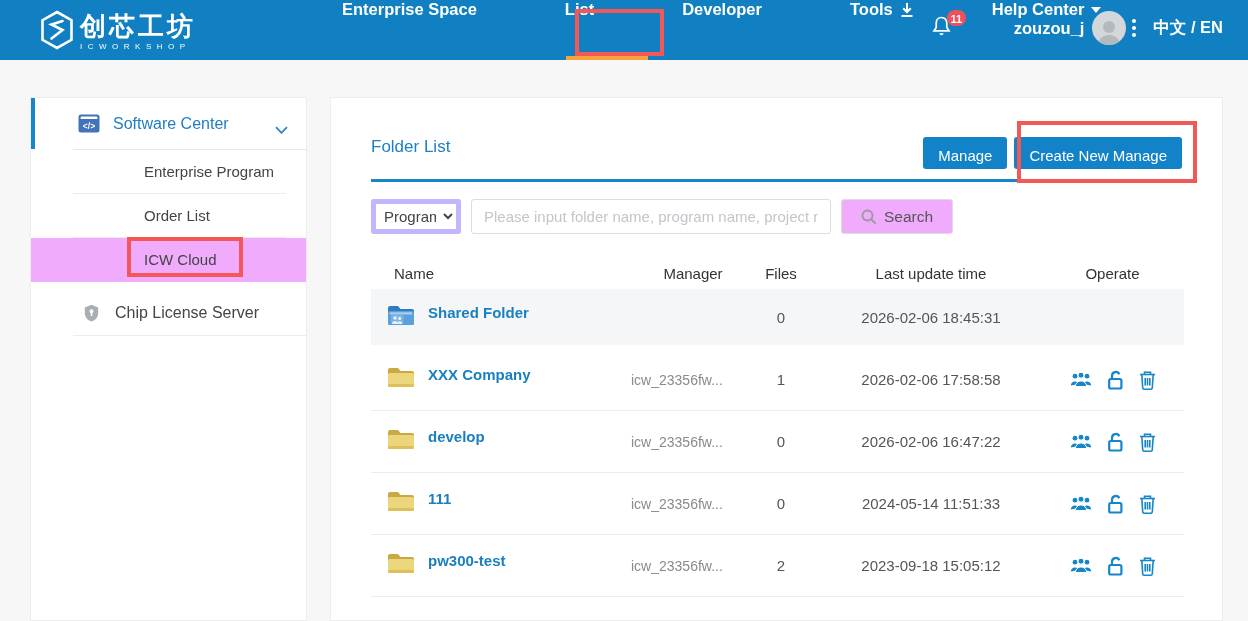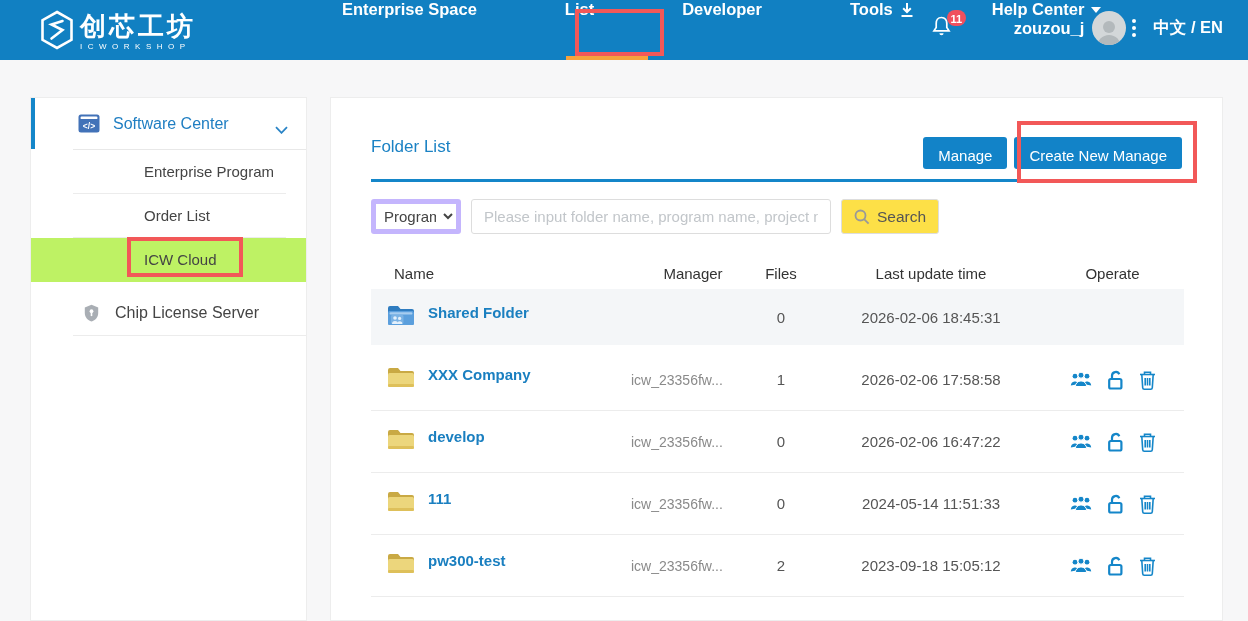--- a/index.html
+++ b/index.html
@@ -47,21 +47,21 @@
     background:#fff; border:1px solid #ededed; }
   .sc-row { position:relative; height:51px; display:flex; align-items:center; cursor:pointer; }
   .sc-row::before { content:""; position:absolute; left:0; top:0; bottom:0; width:4px; background:#1486c9; }
   .sc-icon { margin-left:47px; display:flex; }
   .sc-label { margin-left:13px; color:#1f7ec2; font-size:16px; }
   .sc-chevron { position:absolute; right:18px; top:22px; }
   .side-divider { border:none; border-top:1px solid #e8e8e8; margin-left:42px; }
   .sub-item { height:44px; line-height:44px; padding-left:113px; font-size:15px; color:#444;
     cursor:pointer; position:relative; }
   .sub-item .subline { position:absolute; left:42px; right:20px; bottom:0; border-bottom:1px solid #ececec; }
-  .sub-item.active { background:#bef264; }
+  .sub-item.active { background:#f0abfc; }
   .chip-row { height:46px; margin-top:8px; display:flex; align-items:center; cursor:pointer; position:relative; }
   .chip-row .subline { position:absolute; left:42px; right:0; bottom:0; border-bottom:1px solid #ececec; }
   .chip-icon { margin-left:53px; display:flex; }
   .chip-label { margin-left:16px; font-size:16px; color:#444; }
 
   
   .card { position:absolute; left:330px; top:97px; width:893px; height:524px;
     background:#fff; border:1px solid #ededed; }
   .card-header { position:relative; height:84px; margin:0 40px; border-bottom:3px solid #1486c9; }
   .card-title { position:absolute; left:0; top:39px; font-size:17px; color:#1b82c4; }
@@ -70,21 +70,21 @@
     color:#fff; font-size:15px; font-family:"Liberation Sans",sans-serif; cursor:pointer; white-space:nowrap; }
   .btn-blue + .btn-blue { margin-left:7px; }
 
   .filter-row { display:flex; align-items:center; margin:17px 40px 0; }
   .type-select { width:90px; height:35px; border:5px solid #c4b5fd; border-radius:3px;
     font-size:15px; color:#444; padding:0 4px; background:#fff;
     font-family:"Liberation Sans",sans-serif; }
   .search-input { width:360px; height:35px; margin-left:10px; border:1px solid #ddd; border-radius:3px;
     padding:0 12px; font-size:15px; color:#333; font-family:"Liberation Sans",sans-serif; }
   .search-input::placeholder { color:#c2c6ca; }
-  .search-btn { margin-left:10px; height:35px; width:98px; background:#fde047; border:1px solid #ddd;
+  .search-btn { margin-left:10px; height:35px; width:112px; background:#f0abfc; border:1px solid #ddd;
     border-radius:3px; font-size:15.5px; color:#555; display:flex; align-items:center;
     justify-content:center; cursor:pointer; font-family:"Liberation Sans",sans-serif; }
   .search-btn svg { margin-right:7px; }
 
   .table { margin:23px 40px 0; width:813px; }
   .trow, .thead { display:grid; grid-template-columns:250px 120px 80px 220px 143px; align-items:center; }
   .thead { height:32px; font-size:15px; color:#333; }
   .h-name { padding-left:23px; }
   .h-manager { padding-left:24px;text-align:center; }
   .h-center { text-align:center; }

